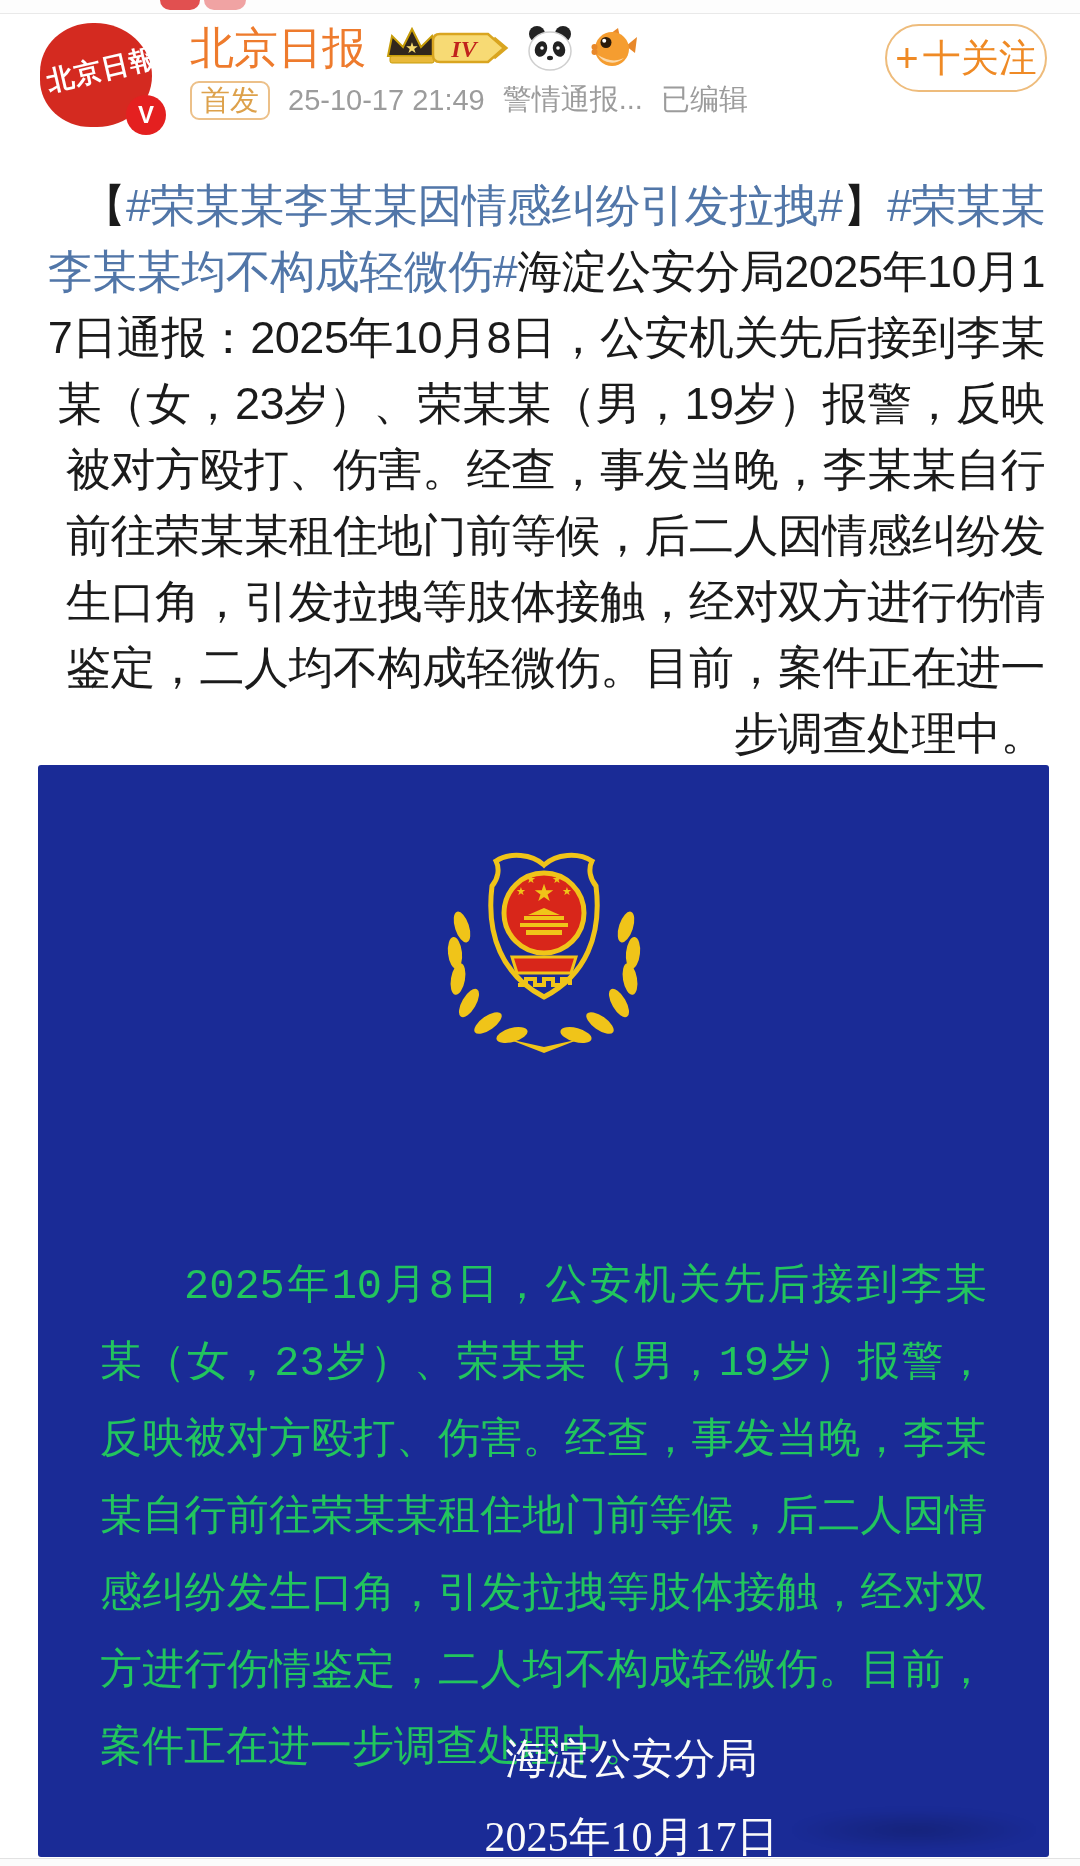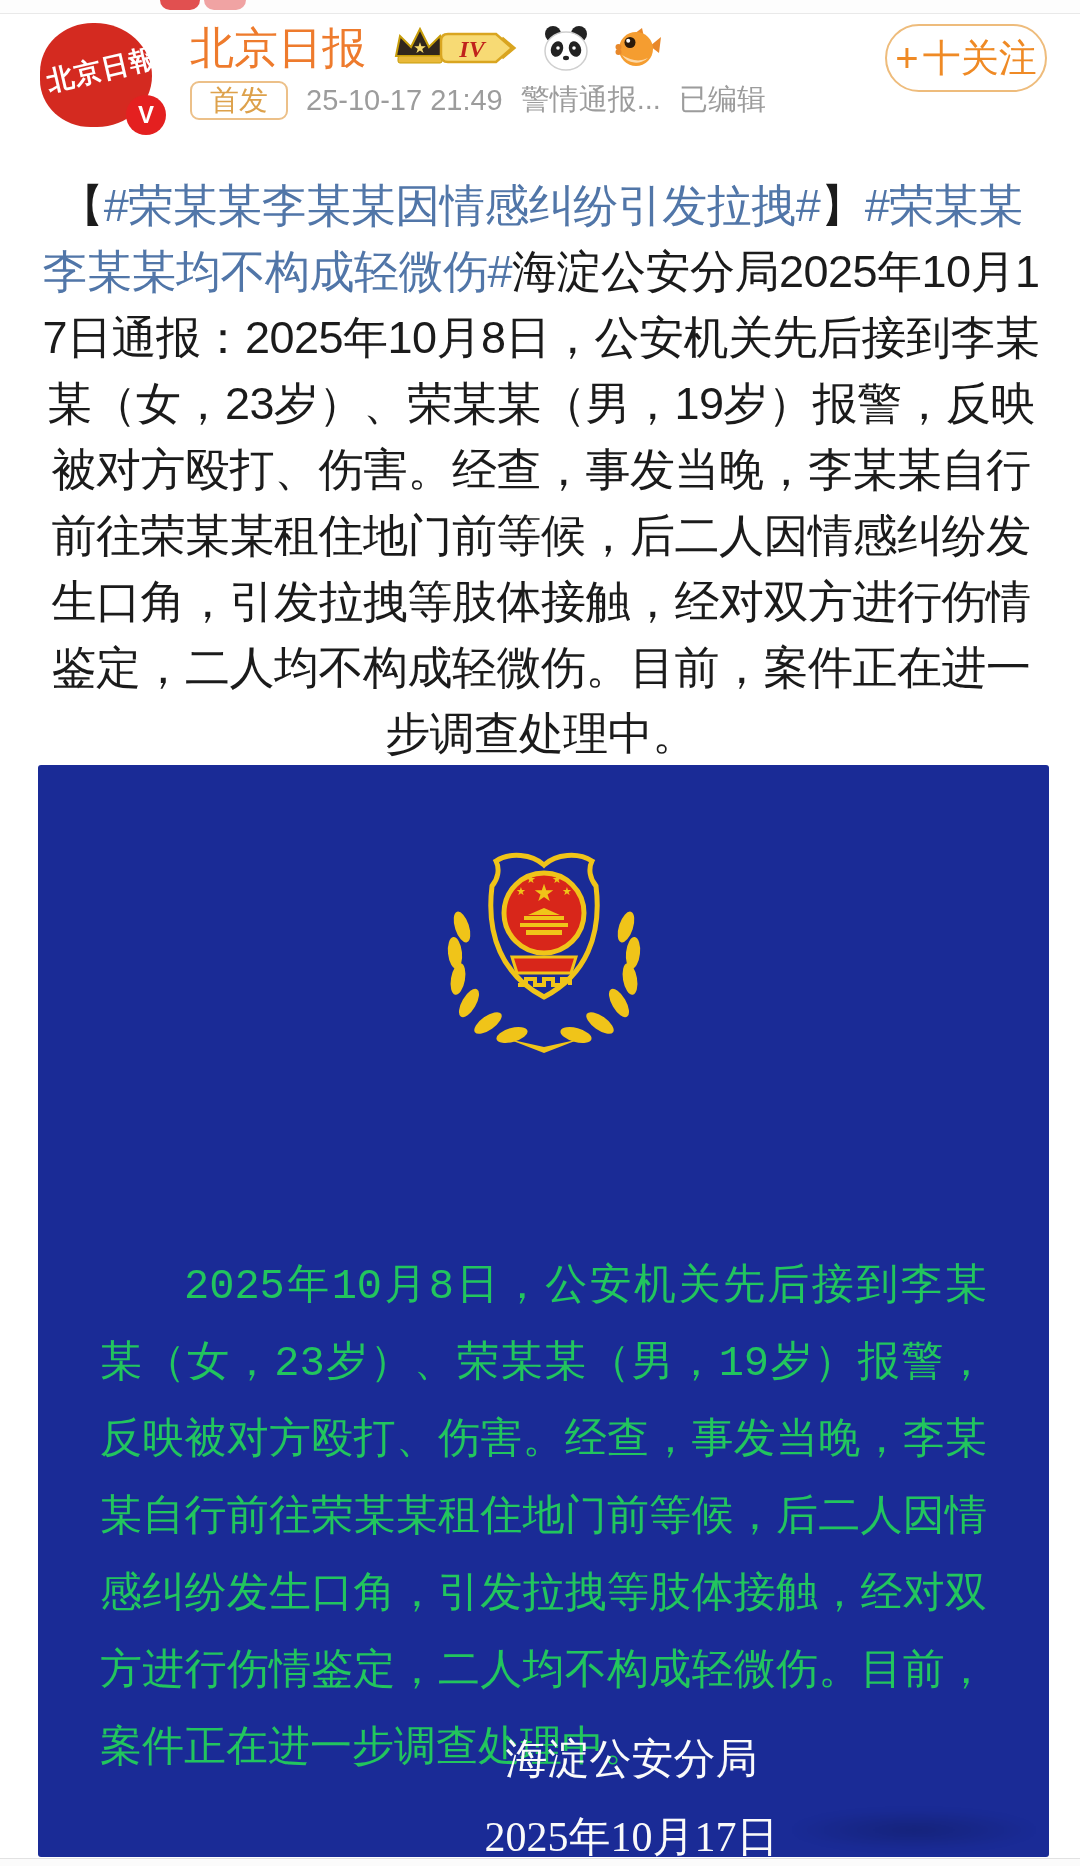--- a/index.html
+++ b/index.html
@@ -13,32 +13,32 @@
   .top-red-right{position:absolute;left:204px;top:0;width:42px;height:10px;border-radius:0 0 14px 14px;background:#f0a3a3;}
 
   
   .header{position:absolute;left:0;top:14px;width:1080px;height:130px;}
   .avatar{position:absolute;left:40px;top:9px;width:112px;height:104px;border-radius:48% 52% 50% 46%;background:var(--brand-red,#d42a20);cursor:pointer;}
   .avatar-text{position:absolute;left:6px;top:30px;width:100px;text-align:center;color:#fff;
     font-family:"Liberation Serif","DejaVu Serif",serif;font-size:27px;font-weight:bold;
     transform:rotate(-13deg);letter-spacing:1px;white-space:nowrap;}
   .v-badge{position:absolute;left:86px;top:72px;width:40px;height:40px;border-radius:50%;
     background:#e42020;color:#fff;font-weight:bold;font-size:24px;line-height:40px;text-align:center;}
-  .uname-row{position:absolute;left:190px;top:8px;display:flex;align-items:center;gap:24px;}
+  .uname-row{position:absolute;left:190px;top:8px;display:flex;align-items:center;gap:16px;}
   .username{color:var(--accent-orange,#ee7b2d);font-size:44px;font-weight:500;line-height:52px;}
   .meta-row{position:absolute;left:190px;top:66px;display:flex;align-items:center;gap:18px;}
-  .origin-badge{border:2px solid #ecc089;border-radius:9px;color:#dda14b;font-size:29px;line-height:29px;padding:3px 18px;}
+  .origin-badge{border:2px solid #ecc089;border-radius:9px;color:#dda14b;font-size:29px;line-height:29px;padding:3px 9px;}
   .meta-text{color:#9c9c9c;font-size:29px;}
   .follow-btn{position:absolute;left:885px;top:10px;width:158px;height:64px;border:2px solid #eebc7c;
     border-radius:34px;background:#fff;color:#ef8a25;font-size:38px;display:flex;align-items:center;
     justify-content:center;gap:4px;cursor:pointer;}
 
   
   .post-text{position:absolute;left:37px;top:128px;width:1008px;font-size:45px;line-height:66px;
-    color:#1b1b1b;letter-spacing:-0.5px;text-align:center;word-break:break-all;}
+    color:#1b1b1b;letter-spacing:-0.5px;text-align:right;word-break:break-all;}
   .hashtag{color:var(--link-blue,#5176a8);}
 
   
   .notice{position:absolute;left:38px;top:765px;width:1011px;height:1092px;
     background:var(--notice-blue,#1a2b96);border-radius:3px;cursor:pointer;overflow:hidden;}
   .badge-wrap{position:absolute;left:0;top:74px;width:100%;display:flex;justify-content:center;}
   .notice-title{position:absolute;left:0;top:308px;width:100%;text-align:center;color:#fdfdfd;
     font-family:"Liberation Serif","DejaVu Serif",serif;font-weight:bold;font-size:88px;
     letter-spacing:0.55em;text-indent:0.55em;}
   .notice-body{position:absolute;left:62px;top:442px;width:887px;color:#22c55e;

